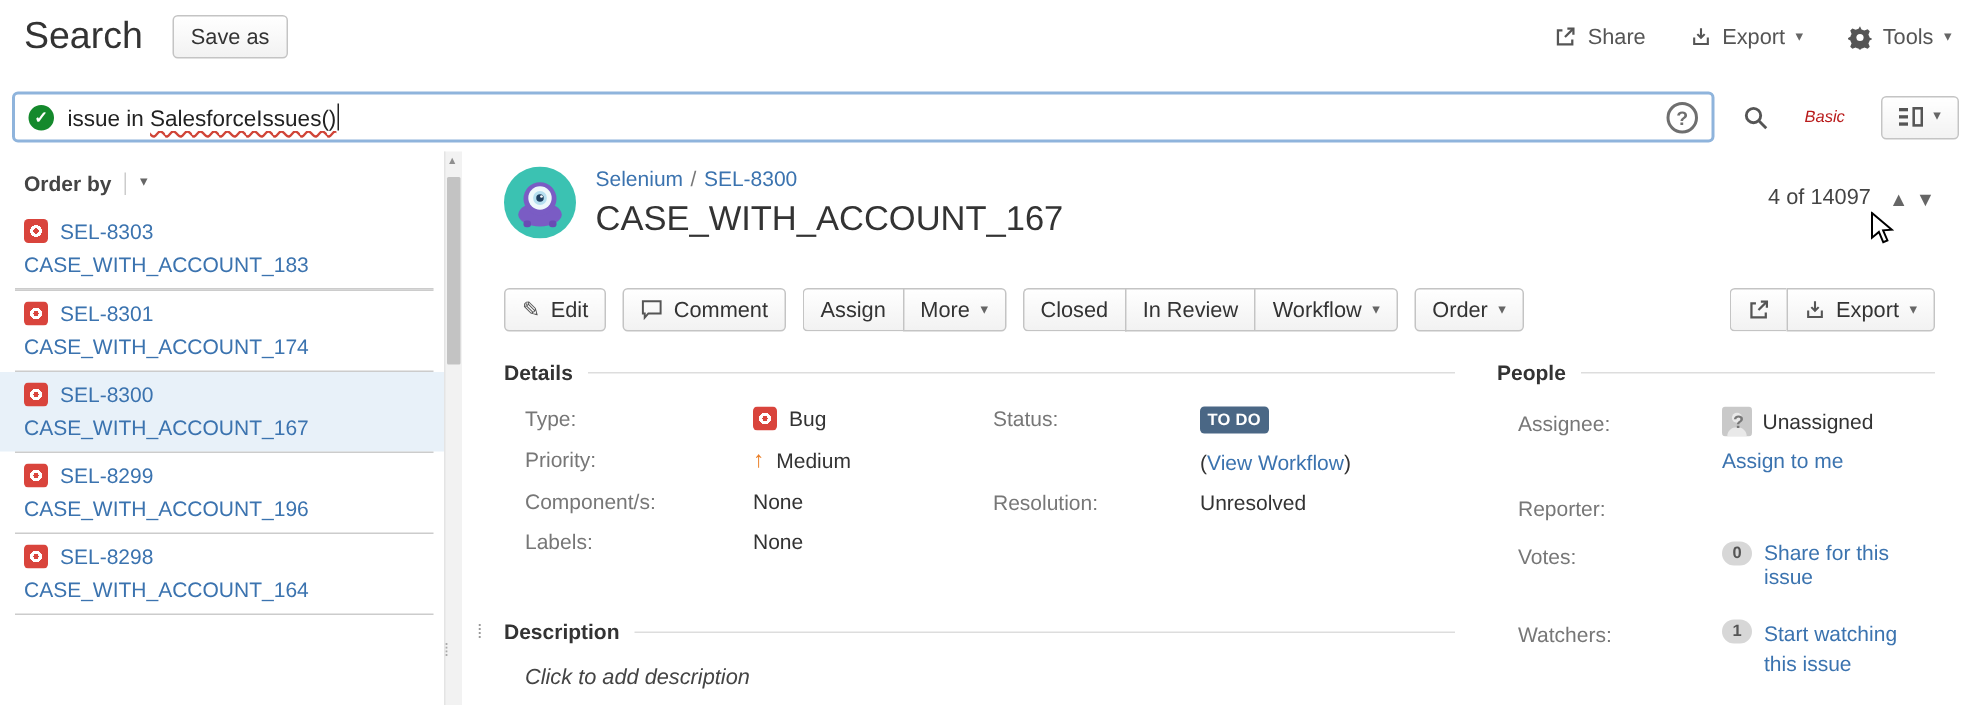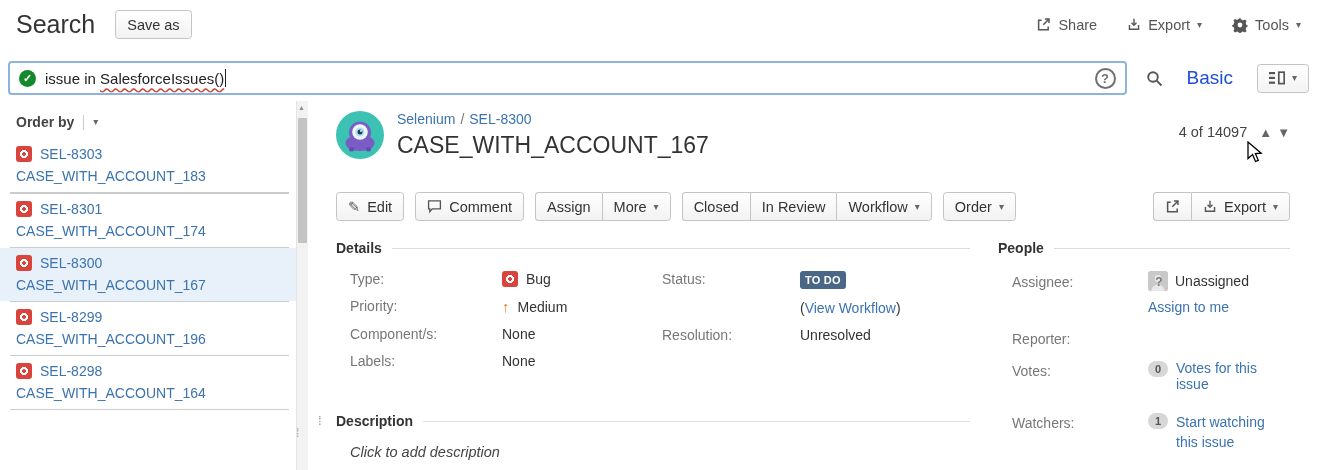--- a/index.html
+++ b/index.html
@@ -43,21 +43,21 @@
     text-decoration-line:underline; text-decoration-style:wavy;
     text-decoration-color:#d04437; text-underline-offset:3px;
   }
   .tcursor { display:inline-block; width:1px; height:18px; background:#222; vertical-align:-3px; margin-left:1px; }
   .help {
     margin-left:auto; width:21px; height:21px; border-radius:50%;
     border:2px solid #6f6f6f; color:#6f6f6f; font-size:13px; font-weight:bold;
     display:flex; align-items:center; justify-content:center; cursor:pointer; flex:0 0 auto;
   }
   .mag { margin-left:19px; cursor:pointer; display:flex; }
-  .basic-link { margin-left:24px; color:#1d4ed8; font-size:19px; cursor:pointer; }
+  .basic-link { margin-left:24px; color:#b91c1c; font-size:11px; cursor:pointer;font-style:italic; }
   .layoutbtn { margin-left:24px; }
 
   
   .content { display:flex; margin-top:6px; height:370px; }
 
   
   .sidebar { width:296px; flex:0 0 296px; padding-top:13px; position:relative; }
   .orderby { display:flex; align-items:center; gap:9px; padding-left:16px; margin-bottom:9px; cursor:pointer; }
   .orderby-label { font-weight:bold; font-size:14px; color:#444; }
   .ob-divider { width:1px; height:15px; background:#ccc; }
@@ -447,21 +447,21 @@
                 <div class="sub-link"><a class="link">Assign to me</a></div>
               </span>
             </div>
             <div class="prow">
               <span class="plabel">Reporter:</span>
             </div>
             <div class="prow">
               <span class="plabel">Votes:</span>
               <span class="pvalue badge-row">
                 <span class="count-badge">0</span>
-                <a class="link">Votes for this issue</a>
+                <a class="link">Share for this issue</a>
               </span>
             </div>
             <div class="prow watch-row">
               <span class="plabel">Watchers:</span>
               <span class="pvalue badge-row">
                 <span class="count-badge">1</span>
                 <a class="link wrap-link">Start watching this issue</a>
               </span>
             </div>
           </div>

